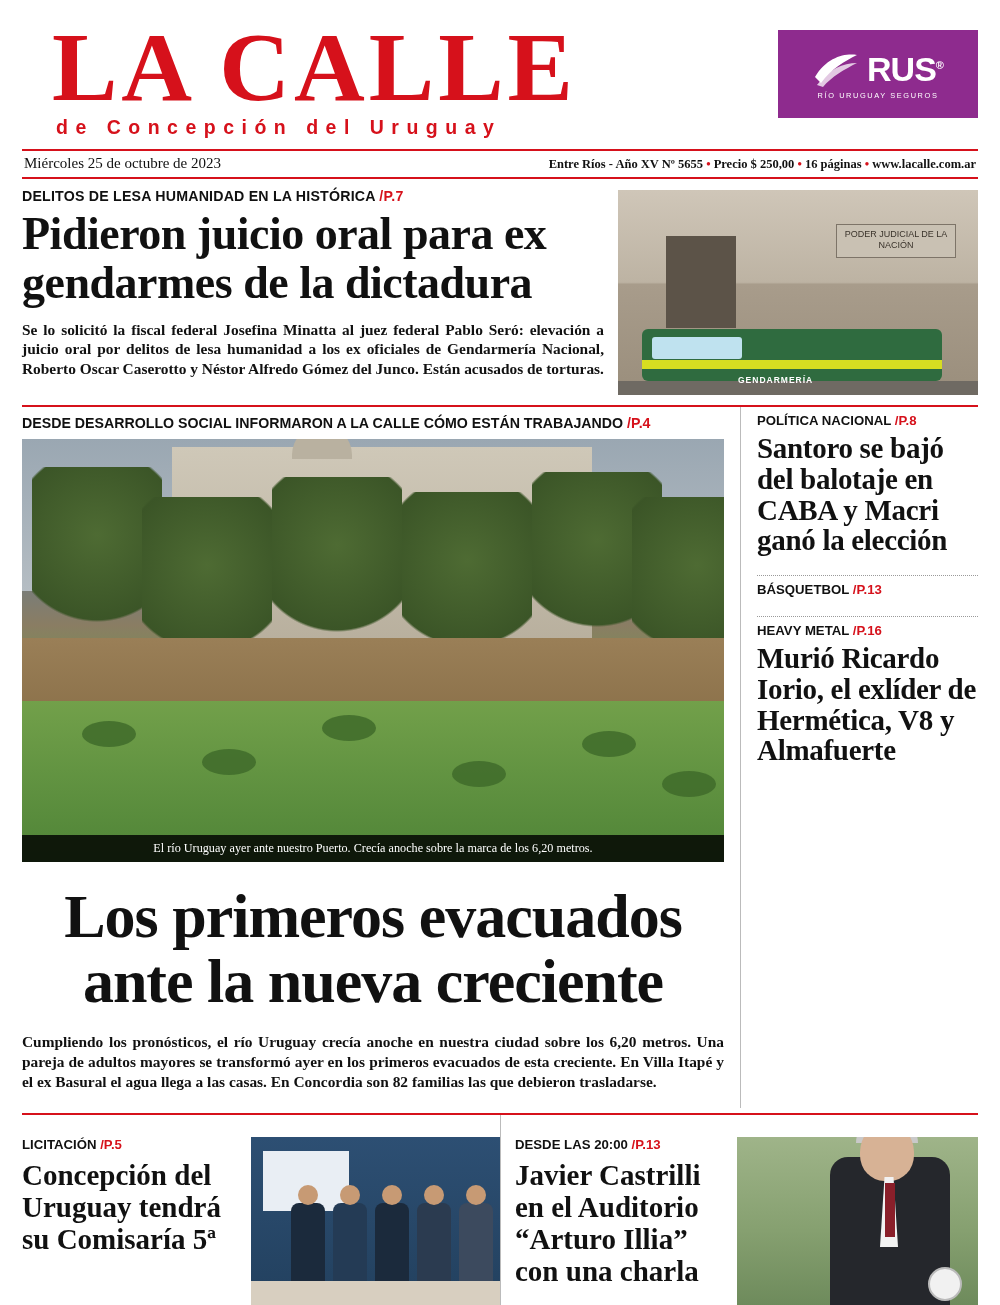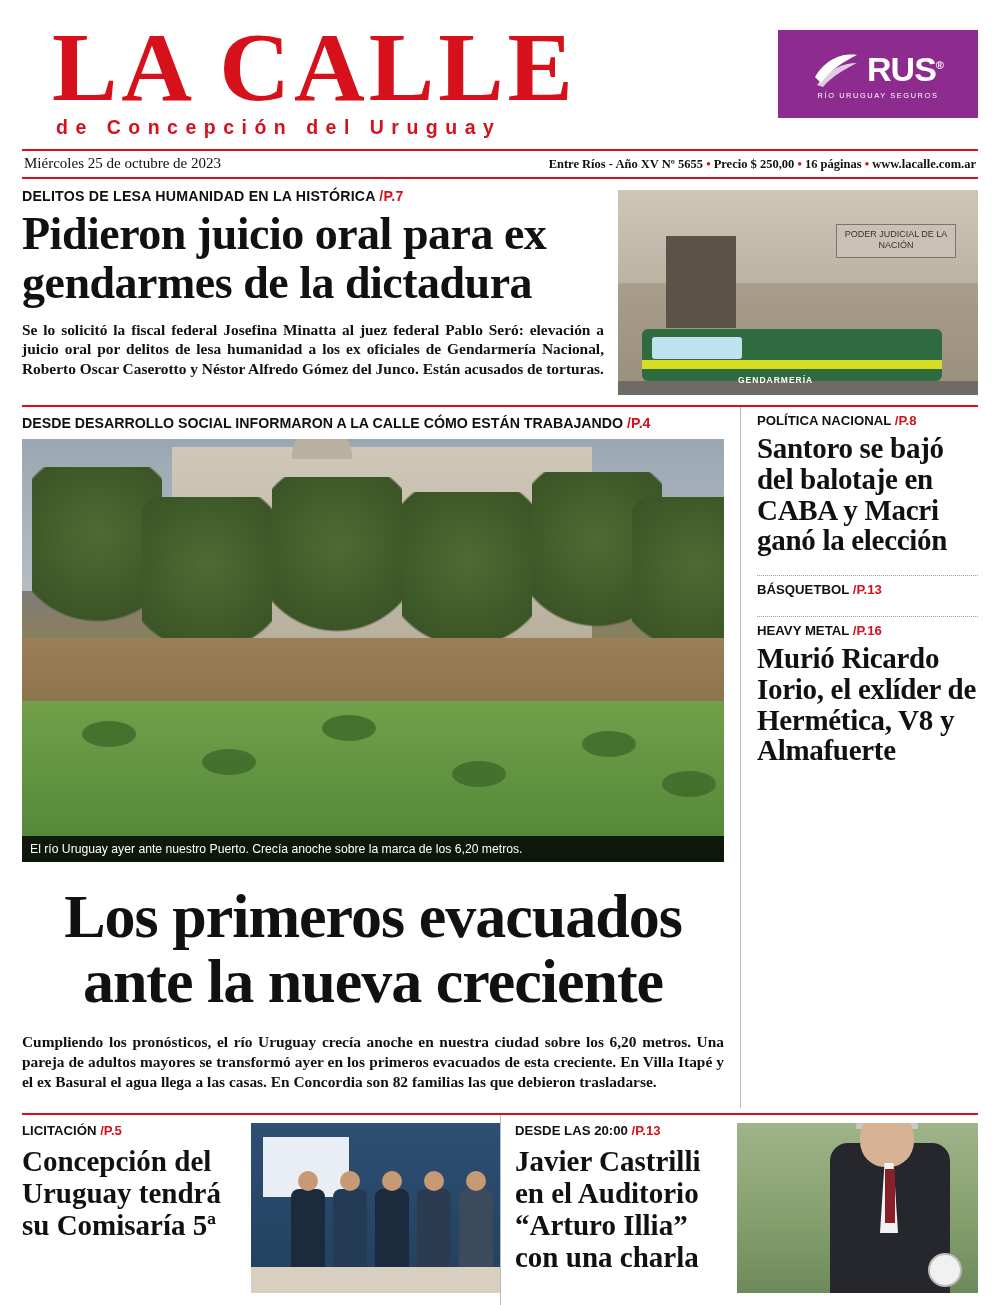--- a/index.html
+++ b/index.html
@@ -132,22 +132,23 @@
   .mansion .win { position:absolute; width:26px; height:44px; background:#5e5a50; }
   .trees { position:absolute; left:0; top:28px; width:100%; height:240px; }
   .tree { position:absolute; width:130px; height:170px; background:radial-gradient(circle at 50% 40%, #4e6b33 0%, #3b5527 70%, rgba(59,85,39,0) 72%); }
   .water { position:absolute; left:0; top:47%; width:100%; height:20%; background:linear-gradient(#9a7f57,#8a7049); }
   .grass { position:absolute; left:0; top:62%; width:100%; height:38%;
     background:linear-gradient(#72a04a,#4f8437); }
   .lily { position:absolute; width:54px; height:26px; background:#3f6b2a; border-radius:50%; opacity:.85; }
   .photo-caption {
     position:absolute; left:0; right:0; bottom:0;
     background:rgba(0,0,0,0.82); color:#fff;
-    font-family:Liberation Sans, sans-serif; font-size:12.2px;
+    font-family:Liberation Serif, serif; font-size:12.2px;
     padding:6px 8px;
+    text-align:center;
   }
 
   .flood-head {
     font-family:"Liberation Serif", serif;
     font-weight:bold; font-size:62px; line-height:1.05;
     text-align:center; margin:22px 0 0 0; letter-spacing:-1px;
   }
   .flood-body {
     font-family:"Liberation Serif", serif; font-weight:bold;
     font-size:15.4px; line-height:1.3; text-align:justify; margin-top:18px;
@@ -164,21 +165,21 @@
   .rc-head.just { text-align:justify; text-align-last:justify; }
   .rc-body { font-family:"Liberation Serif", serif; font-size:14.6px; line-height:1.26; margin-top:9px; text-align:justify; font-weight:bold; }
   .dotted { border-top:1px dotted #9a9a9a; margin:9px 0 0 0; }
 
   
   .bottom {
     position:absolute; left:22px; right:22px; bottom:0; height:192px;
     border-top:2px solid #d6111b;
     display:flex;
   }
-  .bot-half { width:50%; display:flex; padding-top:8px; }
+  .bot-half { width:50%; display:flex; padding-top:22px; }
   .bot-half.right { border-left:1px solid #bbb; padding-left:14px; }
   .bot-text { width:48%; padding-right:8px; }
   .bot-kicker { font-family:"Liberation Sans", sans-serif; font-weight:bold; font-size:13.2px; }
   .bot-kicker .pg { color:#d6111b; }
   .bot-head { font-family:"Liberation Serif", serif; font-weight:bold; font-size:29px; line-height:1.1; margin-top:8px; }
   .bot-photo { flex:1; height:170px; position:relative; overflow:hidden; }
   .photo1 { background:linear-gradient(#2d4f73,#22405e); }
   .photo2 { background:linear-gradient(#9fb489 0%, #86a070 55%, #6d8a5b 100%); }
   .p1-screen { position:absolute; left:12px; top:14px; width:86px; height:60px; background:#e9eef4; }
   .p1-person { position:absolute; bottom:8px; width:34px; height:96px; background:#1b2a3c; border-radius:8px 8px 0 0; }

